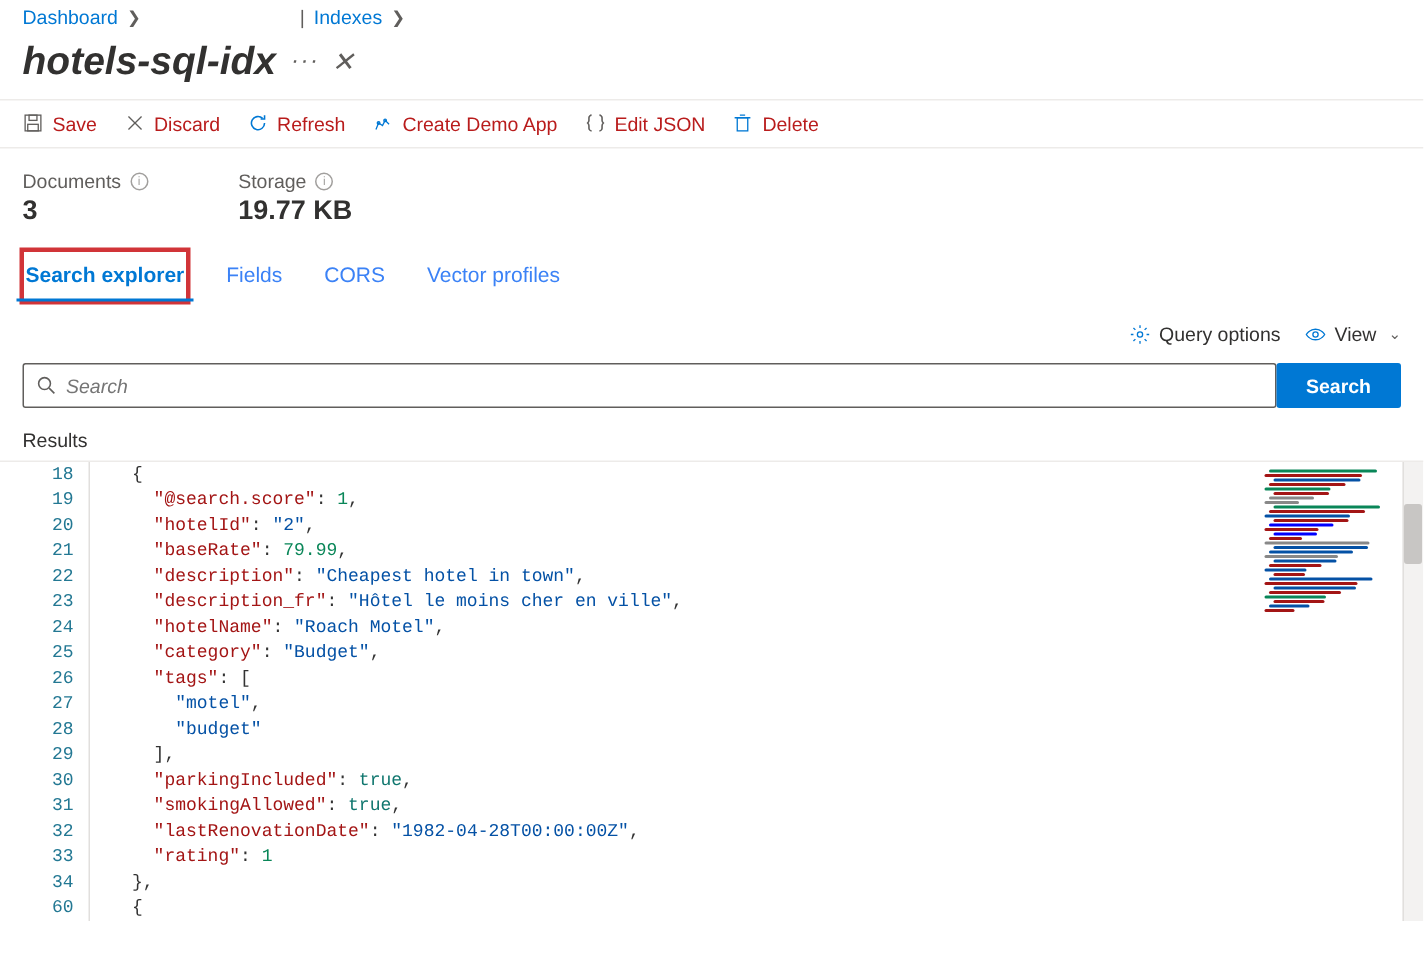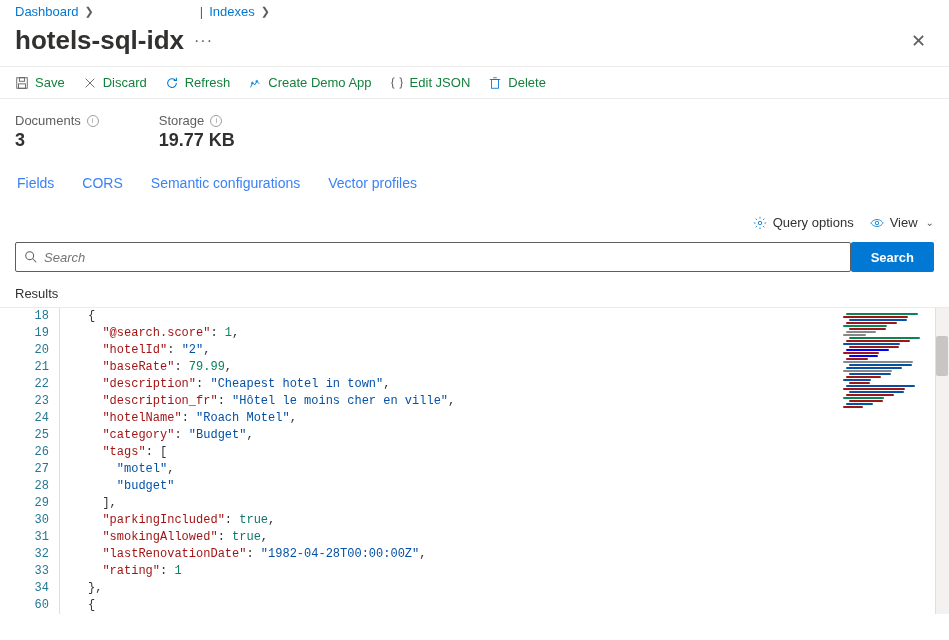--- a/index.html
+++ b/index.html
@@ -5,29 +5,29 @@
     * { box-sizing: border-box; margin: 0; padding: 0; }
     body { font-family: "Segoe UI", -apple-system, sans-serif; font-size: 13px; color: #323130; background: #fff; width: 949px; }
     
     
     .breadcrumb { padding: 4px 15px 0; font-size: 13px; display: flex; align-items: center; gap: 6px; }
     .breadcrumb a { color: #0078d4; text-decoration: none; cursor: pointer; }
     .breadcrumb .chev { color: #605e5c; font-size: 11px; }
     .breadcrumb .pipe { color: #605e5c; margin-left: 100px; }
     
     
-    .title-row { display: flex; align-items: center; justify-content: space-between; padding: 6px 15px 10px; }
+    .title-row { display: flex; align-items: center; padding: 6px 15px 10px; font-style: italic; }
     .title-left { display: flex; align-items: center; gap: 10px; }
     .title { font-size: 26px; font-weight: 600; color: #323130; }
     .title-more { color: #605e5c; font-size: 16px; cursor: pointer; letter-spacing: 1px; }
     .close-x { font-size: 18px; color: #605e5c; cursor: pointer; padding: 4px 8px; }
     
     
     .toolbar { border-top: 1px solid #edebe9; border-bottom: 1px solid #edebe9; padding: 8px 15px; display: flex; gap: 18px; }
-    .toolbar-btn { display: inline-flex; align-items: center; gap: 6px; color: #15803d; cursor: pointer; font-size: 13px; }
+    .toolbar-btn { display: inline-flex; gap: 6px; color: #b91c1c; cursor: pointer; font-size: 13px; }
     .toolbar-btn svg, .toolbar-btn .ico { width: 14px; height: 14px; }
     
     
     .stats { display: flex; gap: 60px; padding: 14px 15px 16px; }
     .stat-label { font-size: 13px; color: #605e5c; display: flex; align-items: center; gap: 6px; }
     .stat-label .info { width: 12px; height: 12px; border: 1px solid #a19f9d; border-radius: 50%; display: inline-flex; align-items: center; justify-content: center; font-size: 8px; color: #a19f9d; }
     .stat-value { font-size: 18px; font-weight: 600; color: #323130; margin-top: 2px; }
     
     
     .tabs { display: flex; gap: 24px; padding: 0 15px; border-bottom: 0; }
@@ -151,23 +151,23 @@
   <div>
     <div class="stat-label">
       <span>Storage</span>
       <span class="info">i</span>
     </div>
     <div class="stat-value">19.77 KB</div>
   </div>
 </div>
 
 <div class="tabs">
+  <div class="tab active highlighted">Search explorer</div>
   <div class="tab">Fields</div>
   <div class="tab">CORS</div>
-  <div class="tab">Semantic configurations</div>
   <div class="tab">Vector profiles</div>
 </div>
 
 <div class="actions-row">
   <div class="action-link">
     <svg viewBox="0 0 16 16" fill="none" stroke="#0078d4" stroke-width="1">
         <circle cx="8" cy="8" r="2"></circle>
         <path d="M8 1v2M8 13v2M1 8h2M13 8h2M3 3l1.5 1.5M11.5 11.5L13 13M13 3l-1.5 1.5M4.5 11.5L3 13"></path>
       </svg>
     <span>Query options</span>

